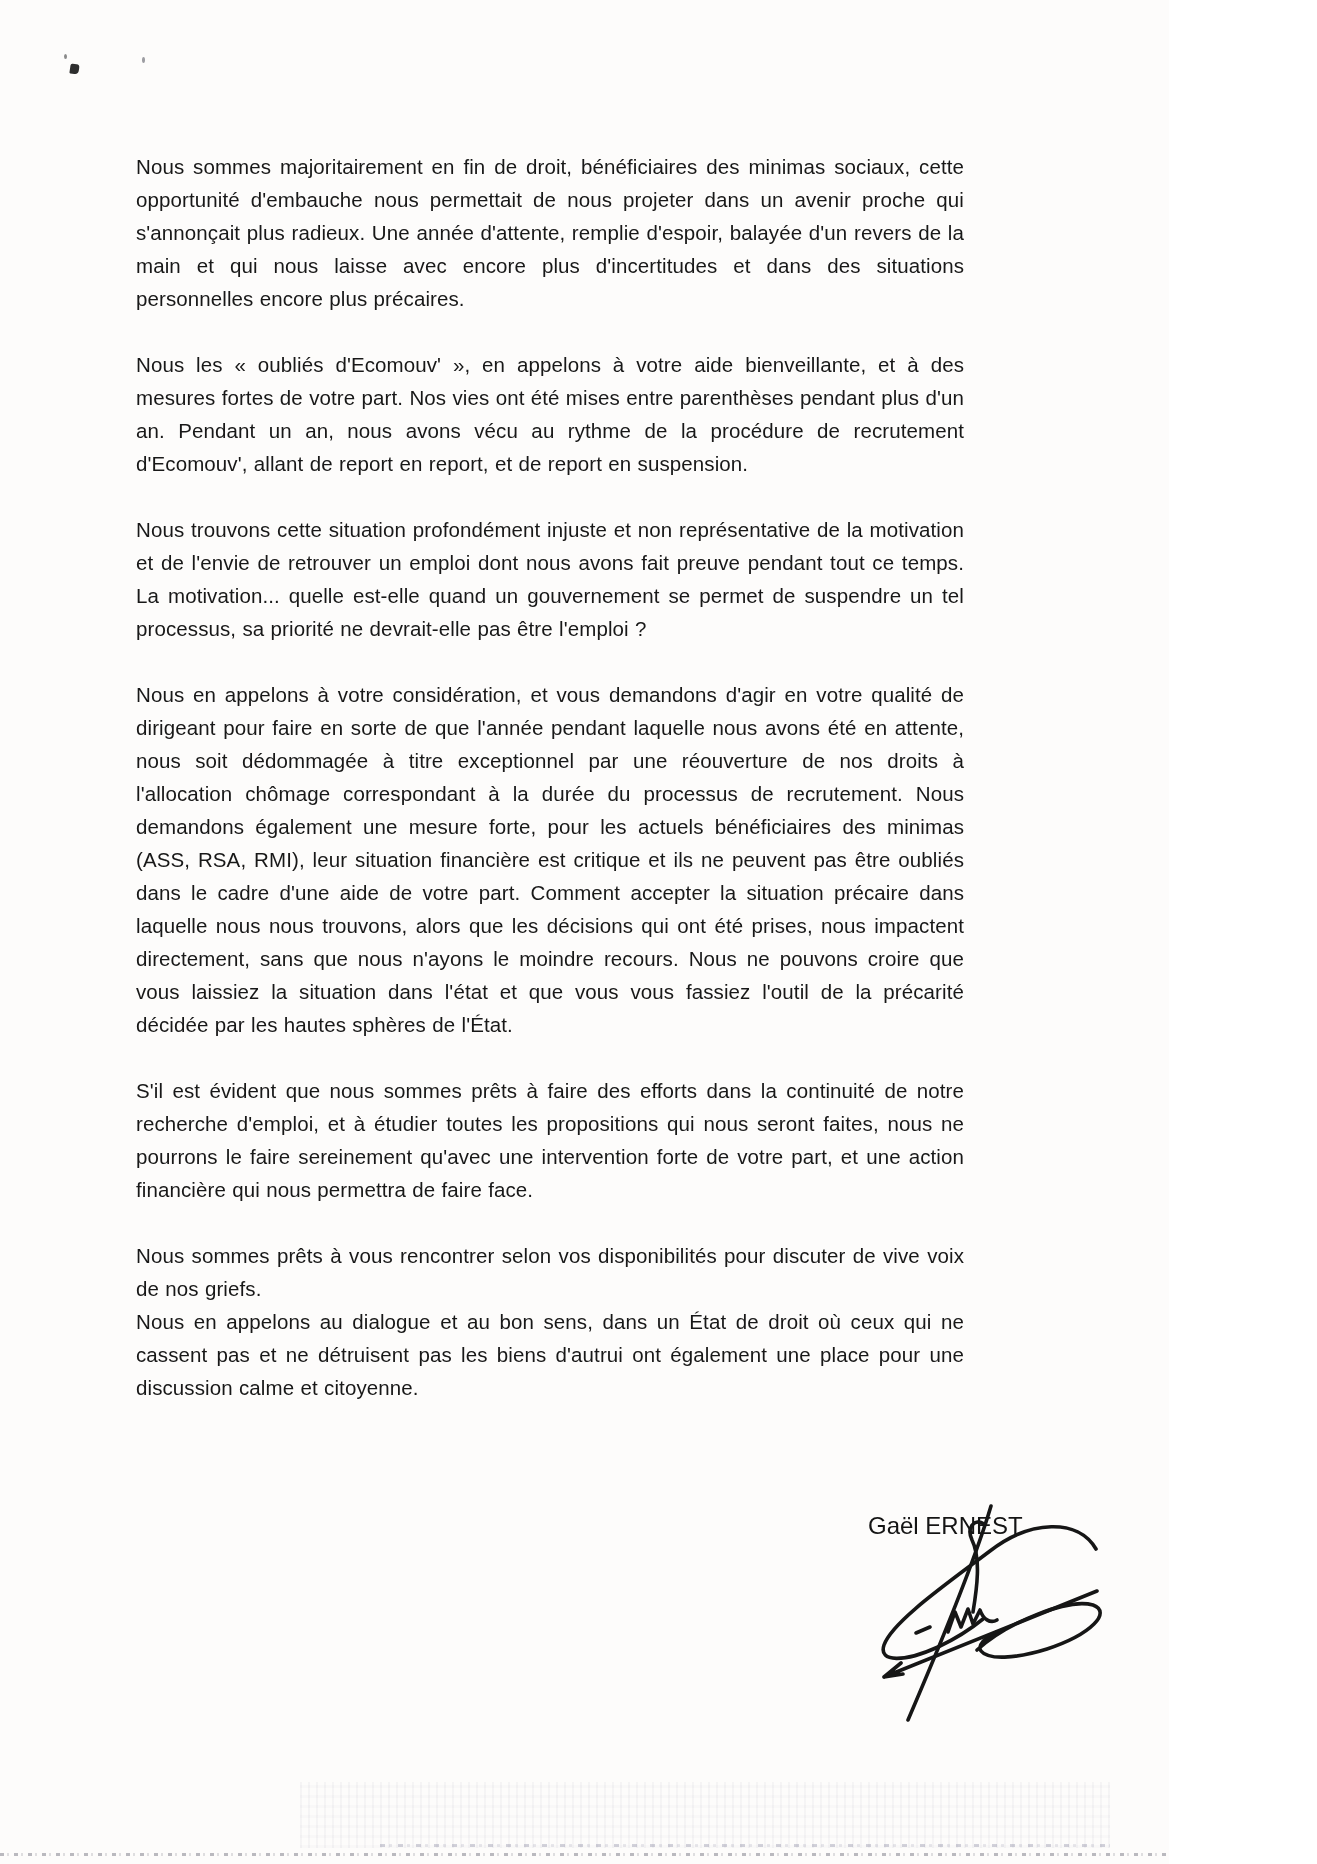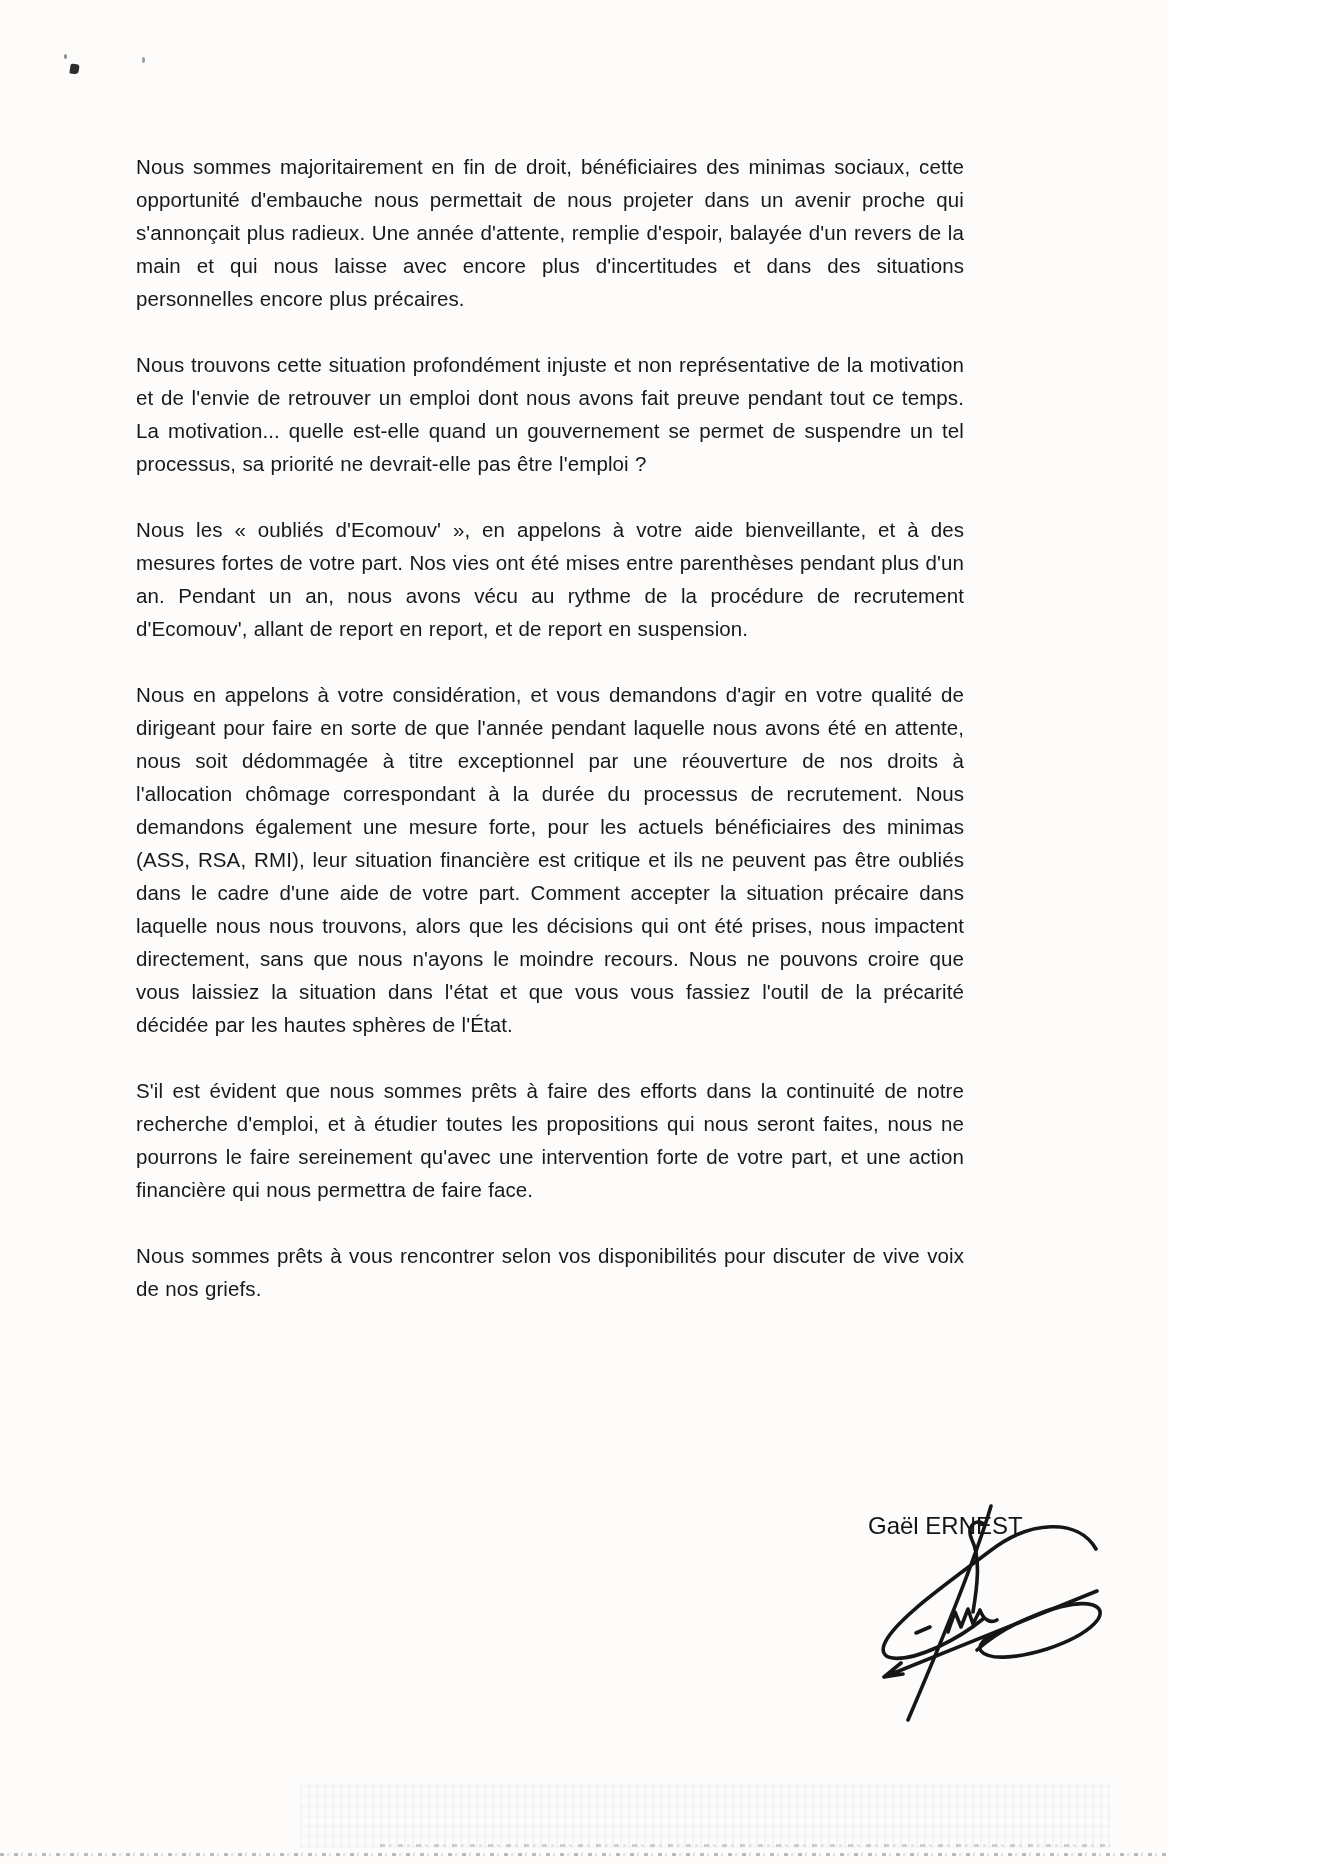--- a/index.html
+++ b/index.html
@@ -98,25 +98,26 @@
 <body>
 
 <div class="page">
 
   <div class="speck speck-a"></div>
   <div class="speck speck-b"></div>
   <div class="speck speck-c"></div>
 
   <div class="letter-body" id="letter-body">
       <p>Nous sommes majoritairement en fin de droit, bénéficiaires des minimas sociaux, cette opportunité d'embauche nous permettait de nous projeter dans un avenir proche qui s'annonçait plus radieux. Une année d'attente, remplie d'espoir, balayée d'un revers de la main et qui nous laisse avec encore plus d'incertitudes et dans des situations personnelles encore plus précaires.</p>
+      <p>Nous les « oubliés d'Ecomouv' », en appelons à votre aide bienveillante, et à des mesures fortes de votre part. Nos vies ont été mises entre parenthèses pendant plus d'un an. Pendant un an, nous avons vécu au rythme de la procédure de recrutement d'Ecomouv', allant de report en report, et de report en suspension.</p>
       <p>Nous trouvons cette situation profondément injuste et non représentative de la motivation et de l'envie de retrouver un emploi dont nous avons fait preuve pendant tout ce temps. La motivation... quelle est-elle quand un gouvernement se permet de suspendre un tel processus, sa priorité ne devrait-elle pas être l'emploi ?</p>
-      <p>Nous les « oubliés d'Ecomouv' », en appelons à votre aide bienveillante, et à des mesures fortes de votre part. Nos vies ont été mises entre parenthèses pendant plus d'un an. Pendant un an, nous avons vécu au rythme de la procédure de recrutement d'Ecomouv', allant de report en report, et de report en suspension.</p>
       <p>Nous en appelons à votre considération, et vous demandons d'agir en votre qualité de dirigeant pour faire en sorte de que l'année pendant laquelle nous avons été en attente, nous soit dédommagée à titre exceptionnel par une réouverture de nos droits à l'allocation chômage correspondant à la durée du processus de recrutement. Nous demandons également une mesure forte, pour les actuels bénéficiaires des minimas (ASS, RSA, RMI), leur situation financière est critique et ils ne peuvent pas être oubliés dans le cadre d'une aide de votre part. Comment accepter la situation précaire dans laquelle nous nous trouvons, alors que les décisions qui ont été prises, nous impactent directement, sans que nous n'ayons le moindre recours. Nous ne pouvons croire que vous laissiez la situation dans l'état et que vous vous fassiez l'outil de la précarité décidée par les hautes sphères de l'État.</p>
       <p>S'il est évident que nous sommes prêts à faire des efforts dans la continuité de notre recherche d'emploi, et à étudier toutes les propositions qui nous seront faites, nous ne pourrons le faire sereinement qu'avec une intervention forte de votre part, et une action financière qui nous permettra de faire face.</p>
       <p class="no-gap">Nous sommes prêts à vous rencontrer selon vos disponibilités pour discuter de vive voix de nos griefs.</p>
+      <p>Nous en appelons au dialogue et au bon sens, dans un État de droit où ceux qui ne cassent pas et ne détruisent pas les biens d'autrui ont également une place pour une discussion calme et citoyenne.</p>
     </div>
 
   <div class="signer-name">Gaël ERNEST</div>
 
   <svg class="signature" viewBox="845 1495 270 245" xmlns="http://www.w3.org/2000/svg" aria-hidden="true">
 
     <path d="M 1096 1549 C 1078 1518, 1030 1520, 990 1551 C 945 1585, 892 1622, 884 1645 C 878 1663, 905 1662, 938 1647 C 955 1639, 972 1628, 983 1619"></path>
 
     <path d="M 973 1612 C 977 1588, 981 1558, 972 1540 C 966 1527, 975 1518, 984 1524"></path>
 

